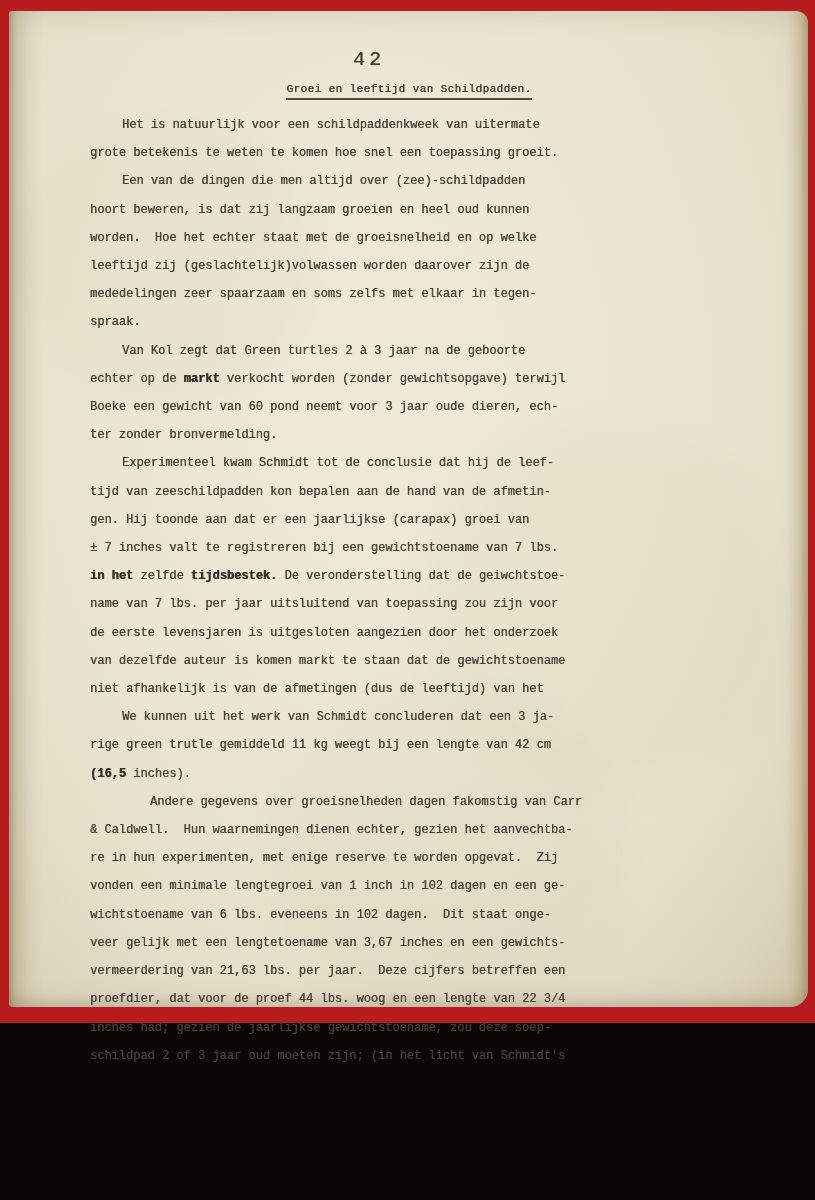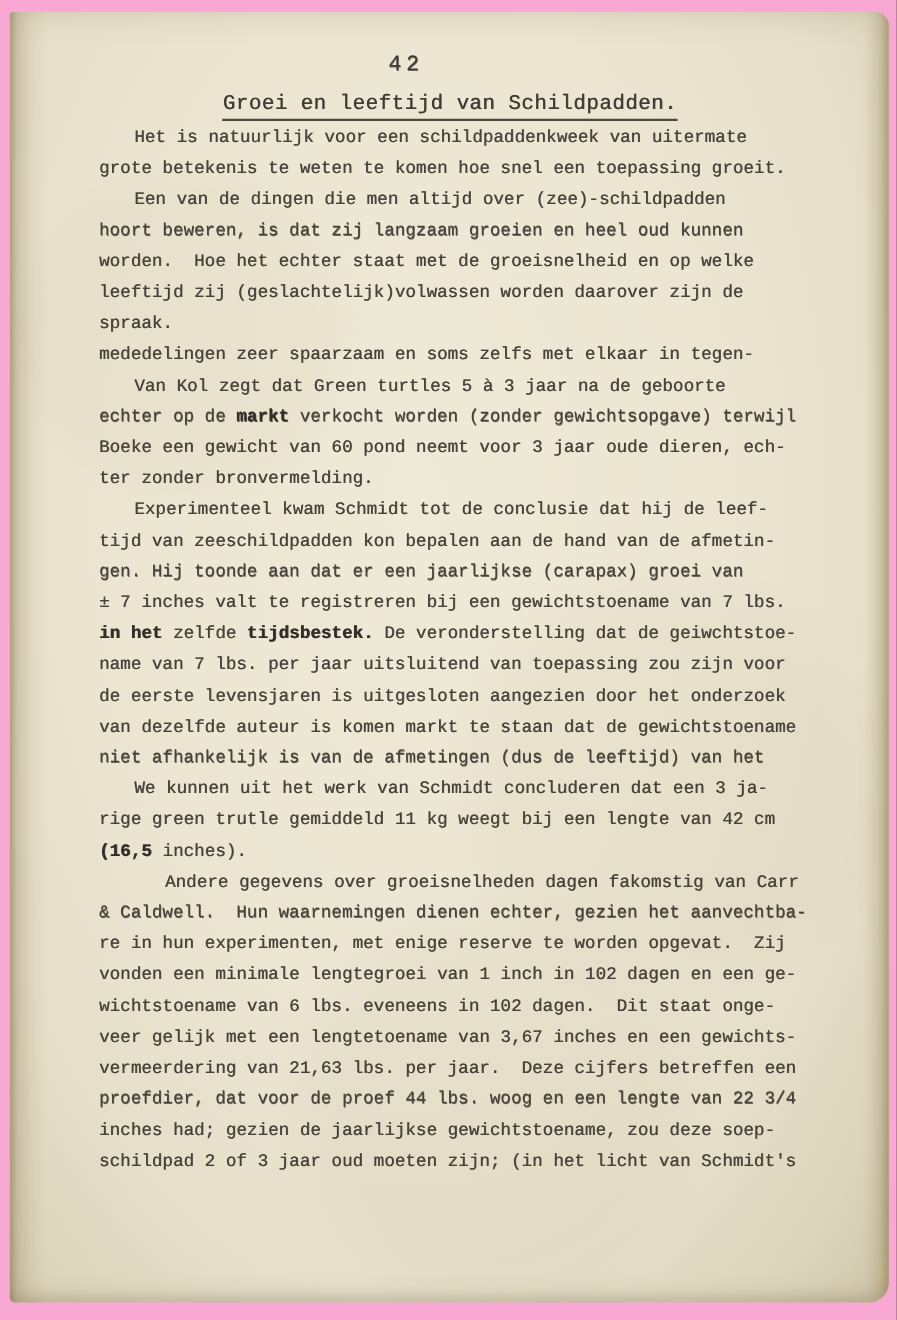--- a/index.html
+++ b/index.html
@@ -4,22 +4,22 @@
 <style>
   html, body { margin: 0; padding: 0; }
   body {
     width: 815px; height: 1200px;
     background: #0a0806;
     font-family: "Liberation Mono", "DejaVu Sans Mono", monospace;
     overflow: hidden;
   }
   .stage {
     position: relative;
-    width: 815px; height: 1200px;
-    background: #f9a8d4;
+    width: 815px; height: 1023px;
+    background: #b91c1c;
   }
   
   .page {
     position: absolute;
     left: 9px; top: 11px; right: 7px; bottom: 16px;
     background:
       radial-gradient(ellipse at 46% 38%,
         #efe9d7 0%, #ebe5d2 45%, #e6dfca 70%, #dcd4bc 88%, #cfc6aa 100%);
     border-radius: 3px 12px 18px 4px;
     box-shadow:
@@ -65,33 +65,33 @@
     text-align: center;
     font-size: 20px;
     letter-spacing: 4px;
     color: #3e3a33;
     text-shadow: 0.5px 0.3px 0.5px rgba(60, 54, 46, 0.7);
   }
   .title-row {
     position: absolute;
     left: 80px; top: 72px; width: 640px;
     text-align: center;
-    font-size: 19px;
+    font-size: 11px;
     letter-spacing: 0.4px;
     color: #3e3a33;
     text-shadow: 0.5px 0.3px 0.5px rgba(60, 54, 46, 0.75);
   }
   .title-underline {
     border-bottom: 2px solid rgba(62, 56, 47, 0.9);
     padding-bottom: 3px;
   }
   .text-block {
     position: absolute;
     left: 81px; top: 100px; width: 660px;
-    font-size: 16px;
+    font-size: 12px;
     line-height: 28.2px;
     color: #474239;
     text-shadow: 0.45px 0.25px 0.55px rgba(64, 58, 48, 0.72);
   }
   .line { white-space: pre; }
   .ind-0 { padding-left: 0; }
   .ind-1 { padding-left: 32px; }
   .ind-2 { padding-left: 60px; }
   .bold {
     font-weight: bold;
@@ -113,23 +113,23 @@
       <span class="title-underline">Groei en leeftijd van Schildpadden.</span>
     </div>
 
     <div class="text-block" id="text-block">
         <div class="line ind-1"><span>Het is natuurlijk voor een schildpaddenkweek van uitermate</span></div>
         <div class="line ind-0"><span>grote betekenis te weten te komen hoe snel een toepassing groeit.</span></div>
         <div class="line ind-1"><span>Een van de dingen die men altijd over (zee)-schildpadden</span></div>
         <div class="line ind-0"><span>hoort beweren, is dat zij langzaam groeien en heel oud kunnen</span></div>
         <div class="line ind-0"><span>worden.  Hoe het echter staat met de groeisnelheid en op welke</span></div>
         <div class="line ind-0"><span>leeftijd zij (geslachtelijk)volwassen worden daarover zijn de</span></div>
+        <div class="line ind-0"><span>mededelingen zeer spaarzaam en soms zelfs met elkaar in tegen-</span></div>
         <div class="line ind-0"><span>spraak.</span></div>
-        <div class="line ind-0"><span>mededelingen zeer spaarzaam en soms zelfs met elkaar in tegen-</span></div>
-        <div class="line ind-1"><span>Van Kol zegt dat Green turtles 5 à 3 jaar na de geboorte</span></div>
+        <div class="line ind-1"><span>Van Kol zegt dat Green turtles 2 à 3 jaar na de geboorte</span></div>
         <div class="line ind-0"><span>echter op de </span><span class="bold">markt</span><span> verkocht worden (zonder gewichtsopgave) terwijl</span></div>
         <div class="line ind-0"><span>Boeke een gewicht van 60 pond neemt voor 3 jaar oude dieren, ech-</span></div>
         <div class="line ind-0"><span>ter zonder bronvermelding.</span></div>
         <div class="line ind-1"><span>Experimenteel kwam Schmidt tot de conclusie dat hij de leef-</span></div>
         <div class="line ind-0"><span>tijd van zeeschildpadden kon bepalen aan de hand van de afmetin-</span></div>
         <div class="line ind-0"><span>gen. Hij toonde aan dat er een jaarlijkse (carapax) groei van</span></div>
         <div class="line ind-0"><span>± 7 inches valt te registreren bij een gewichtstoename van 7 lbs.</span></div>
         <div class="line ind-0"><span class="bold">in het</span><span> zelfde </span><span class="bold">tijdsbestek.</span><span> De veronderstelling dat de geiwchtstoe-</span></div>
         <div class="line ind-0"><span>name van 7 lbs. per jaar uitsluitend van toepassing zou zijn voor</span></div>
         <div class="line ind-0"><span>de eerste levensjaren is uitgesloten aangezien door het onderzoek</span></div>

